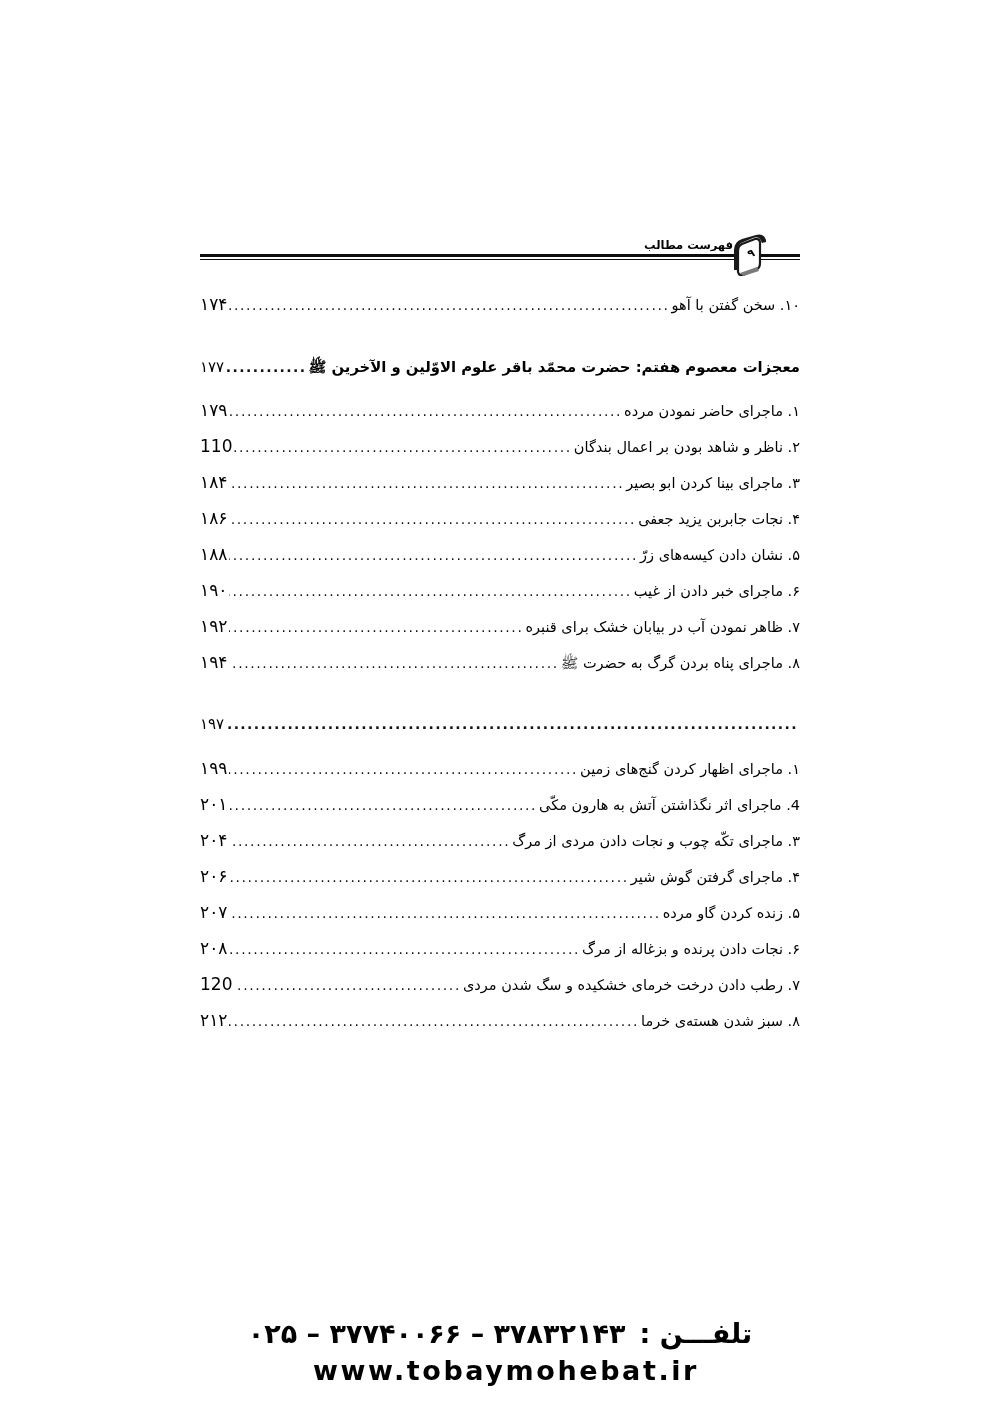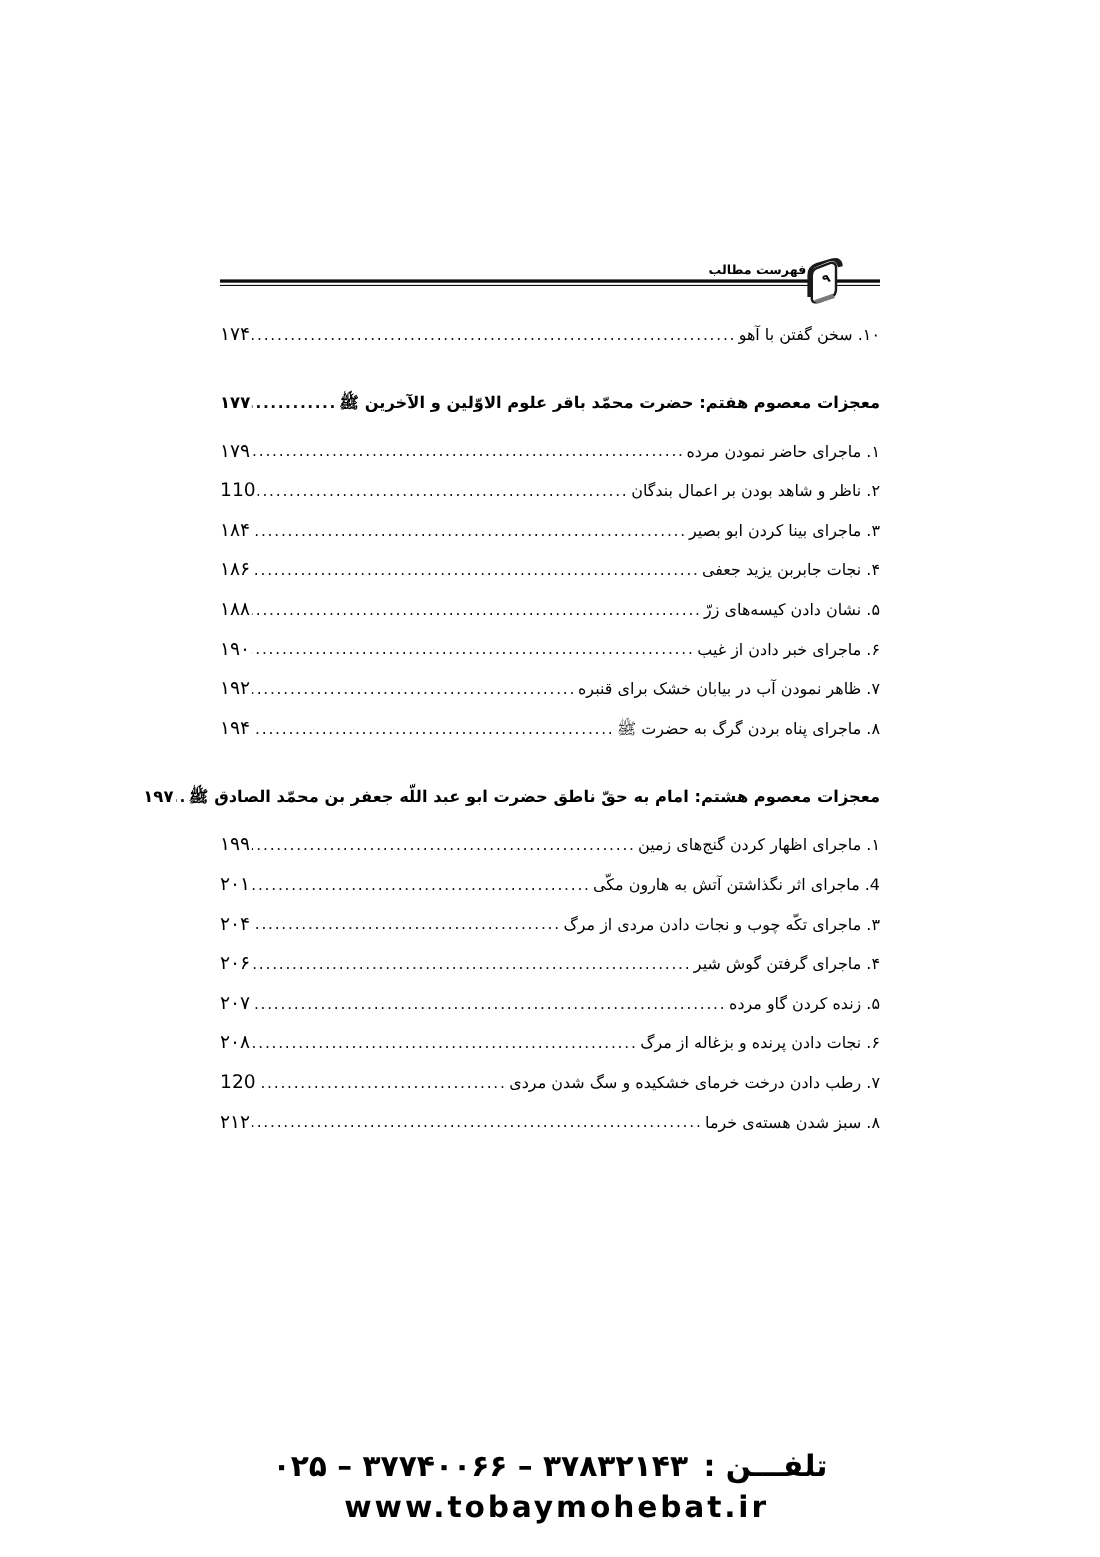--- a/index.html
+++ b/index.html
@@ -129,21 +129,21 @@
     letter-spacing: 1.4px;
     font-weight: 700;
   }
   .entry-page {
     flex: 0 0 auto;
     white-space: nowrap;
     font-size: 17px;
   }
   .toc-section .entry-page {
     font-size: 15px;
-    font-weight: 700;
+    font-weight: 400;
   }
 
   
   .footer {
     position: absolute;
     bottom: 26px;
     left: 0;
     right: 0;
     text-align: center;
   }
@@ -252,21 +252,20 @@
       <span class="entry-page">۱۹۲</span>
     </div>
 
     <div class="toc-row toc-entry">
       <span class="entry-text">۸. ماجرای پناه بردن گرگ به حضرت ﷺ</span>
       <span class="entry-leader">..................................................................................................................................</span>
       <span class="entry-page">۱۹۴</span>
     </div>
 
     <div class="toc-row toc-section toc-gap-before">
-      <span class="entry-text">معجزات معصوم هشتم: امام به حقّ ناطق حضرت ابو عبد اللّه جعفر بن محمّد الصادق ﷺ</span>
       <span class="entry-leader">..................................................................................................................................</span>
       <span class="entry-page">۱۹۷</span>
     </div>
 
     <div class="toc-row toc-entry toc-gap-small">
       <span class="entry-text">۱. ماجرای اظهار کردن گنج‌های زمین</span>
       <span class="entry-leader">..................................................................................................................................</span>
       <span class="entry-page">۱۹۹</span>
     </div>
 

